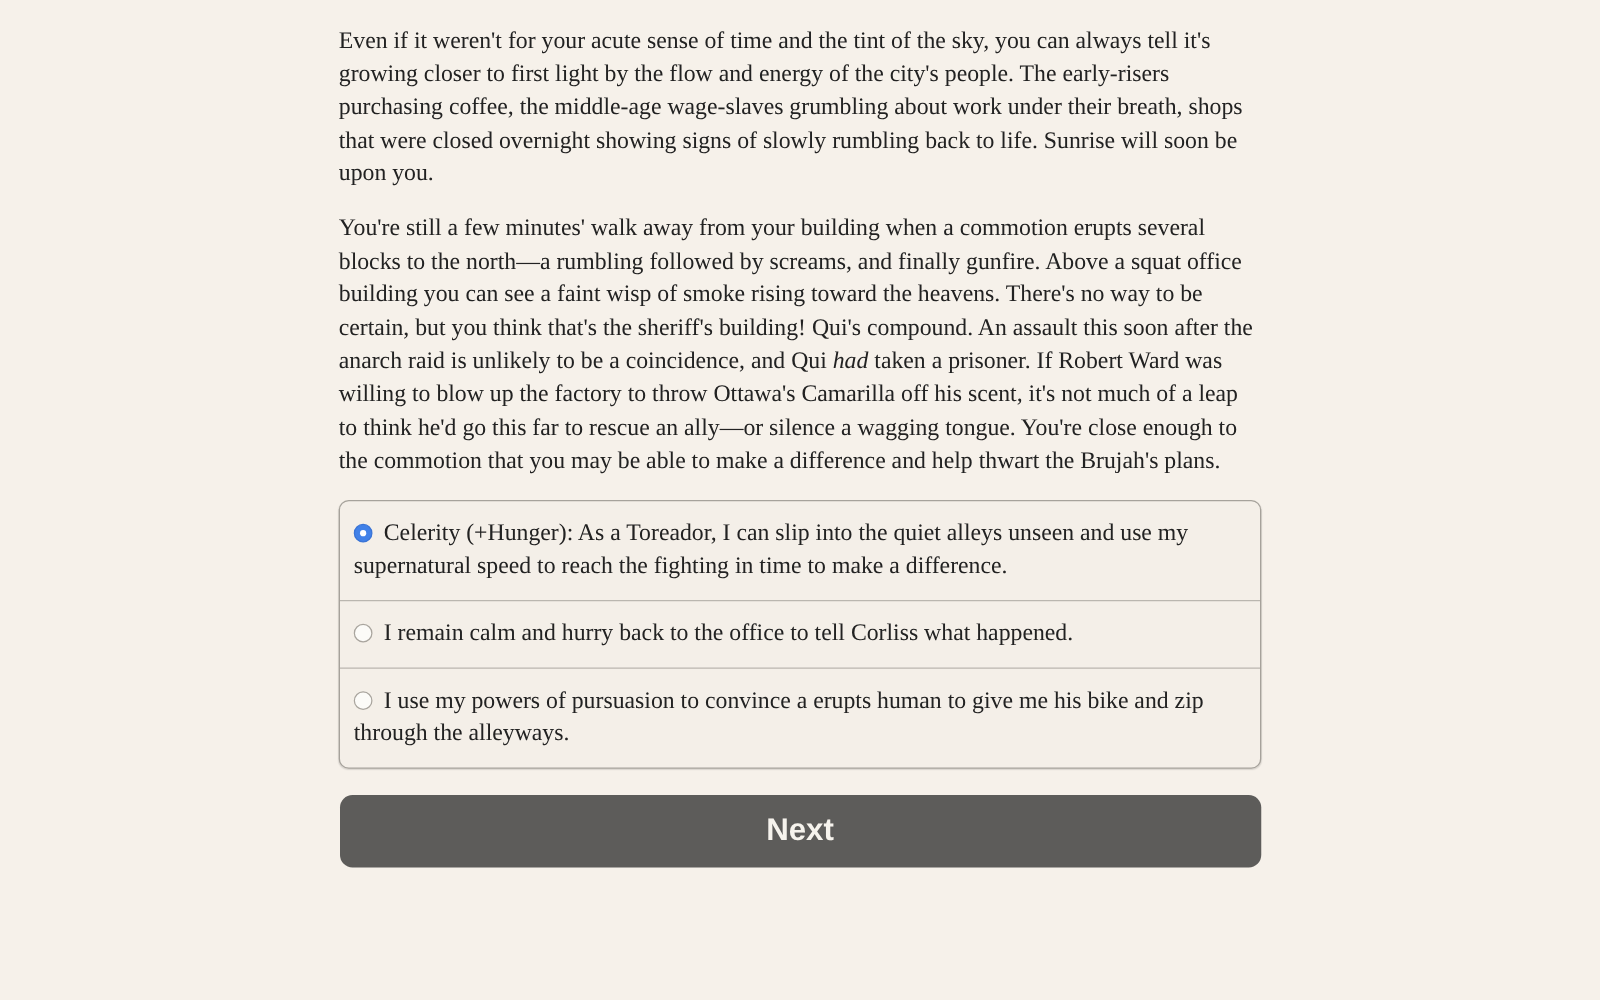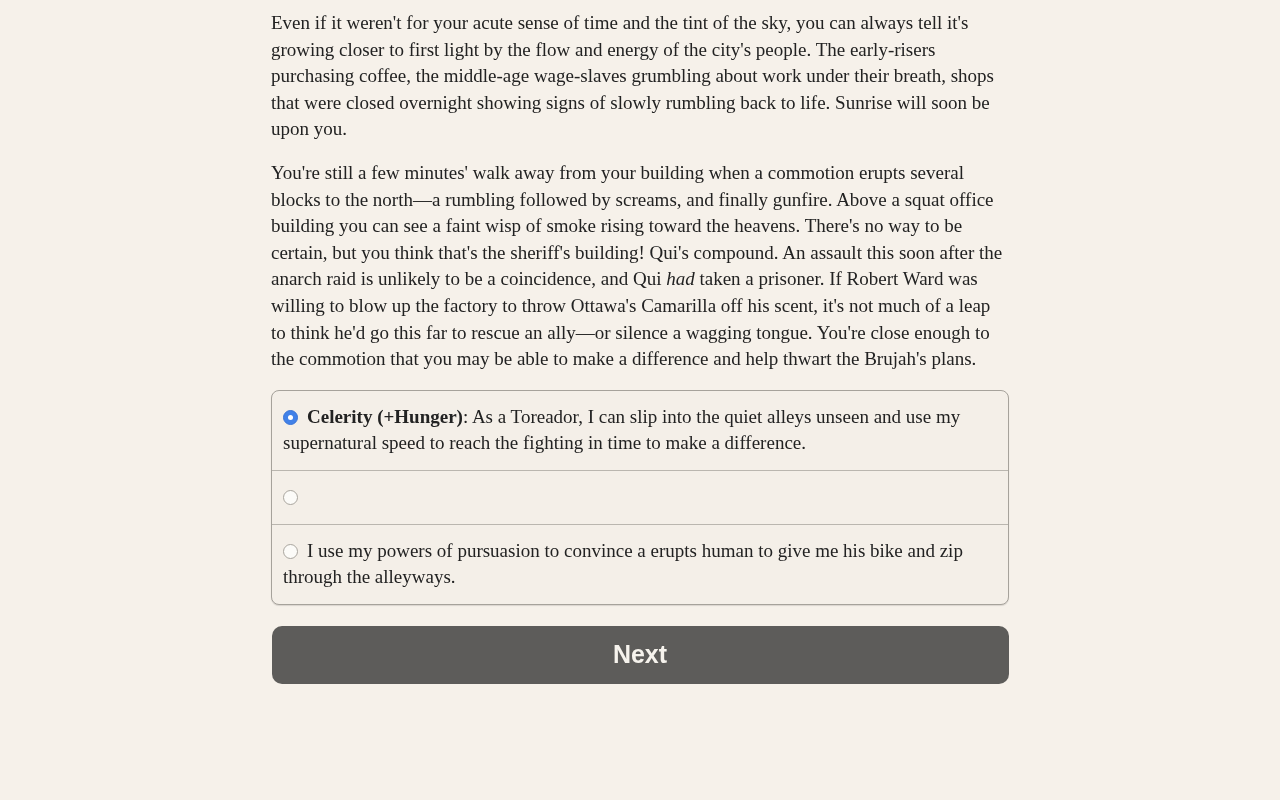--- a/index.html
+++ b/index.html
@@ -2,21 +2,21 @@
 <html><head>
 <meta charset="utf-8">
 <style>
   html, body { margin:0; padding:0; }
   body {
     width:1280px; height:800px; overflow:hidden;
     background:#f6f1ea;
     color:#222222;
     font-family:"Liberation Serif", "DejaVu Serif", serif;
   }
-  .content { width:738px; margin:0 auto; padding-top:10px; }
+  .content { width:738px; margin:10px auto; padding-top:10px; }
   p.story { font-size:19px; line-height:1.4; margin:0 0 17px 0; }
   p.story em { font-style:italic; }
 
   .choice-box {
     border:1px solid #a6a29b;
     border-radius:8px;
     margin-top:4px;
     background:#f4efe8;
     box-shadow:0 1px 1px rgba(0,0,0,0.12);
     overflow:hidden;
@@ -33,21 +33,21 @@
     display:inline-block; box-sizing:border-box;
     width:15px; height:15px; border-radius:50%;
     border:1px solid #a9a59e; background:#fcfbf8;
     margin-right:9px; vertical-align:-2px; position:relative;
   }
   .radio.selected { background:#4181e8; border-color:#3a74d6; }
   .radio.selected::after {
     content:""; position:absolute; left:4px; top:4px;
     width:5px; height:5px; border-radius:50%; background:#ffffff;
   }
-  .opt-bold { font-weight:bold; }
+  .opt-bold { font-weight:normal; }
 
   .next-btn {
     display:flex; align-items:center; justify-content:center;
     width:737px; height:58px; margin:21px auto 0 auto;
     background:#5d5c5a; color:#f6f3ed;
     border:none; border-radius:10px;
     font-family:"Liberation Sans", sans-serif;
     font-weight:bold; font-size:25px;
     cursor:pointer;
   }
@@ -58,21 +58,21 @@
 <div class="content">
 
   <p class="story">Even if it weren't for your acute sense of time and the tint of the sky, you can always tell it's growing closer to first light by the flow and energy of the city's people. The early-risers purchasing coffee, the middle-age wage-slaves grumbling about work under their breath, shops that were closed overnight showing signs of slowly rumbling back to life. Sunrise will soon be upon you.</p>
 
   <p class="story"><span>You're still a few minutes' walk away from your building when a commotion erupts several blocks to the north—a rumbling followed by screams, and finally gunfire. Above a squat office building you can see a faint wisp of smoke rising toward the heavens. There's no way to be certain, but you think that's the sheriff's building! Qui's compound. An assault this soon after the anarch raid is unlikely to be a coincidence, and Qui </span><em>had</em><span> taken a prisoner. If Robert Ward was willing to blow up the factory to throw Ottawa's Camarilla off his scent, it's not much of a leap to think he'd go this far to rescue an ally—or silence a wagging tongue. You're close enough to the commotion that you may be able to make a difference and help thwart the Brujah's plans.</span></p>
 
   <div class="choice-box">
 
     <label class="choice-row"><span class="radio selected"></span><span class="opt-bold">Celerity (+Hunger)</span><span>: As a Toreador, I can slip into the quiet alleys unseen and use my supernatural speed to reach the fighting in time to make a difference.</span></label>
 
-    <label class="choice-row"><span class="radio"></span></label>
+    <label class="choice-row"><span class="radio"></span><span>I remain calm and hurry back to the office to tell Corliss what happened.</span></label>
 
     <label class="choice-row"><span class="radio"></span><span>I use my powers of pursuasion to convince a erupts human to give me his bike and zip through the alleyways.</span></label>
 
 
   </div>
 
   <button class="next-btn">Next</button>
 
 </div>
 

